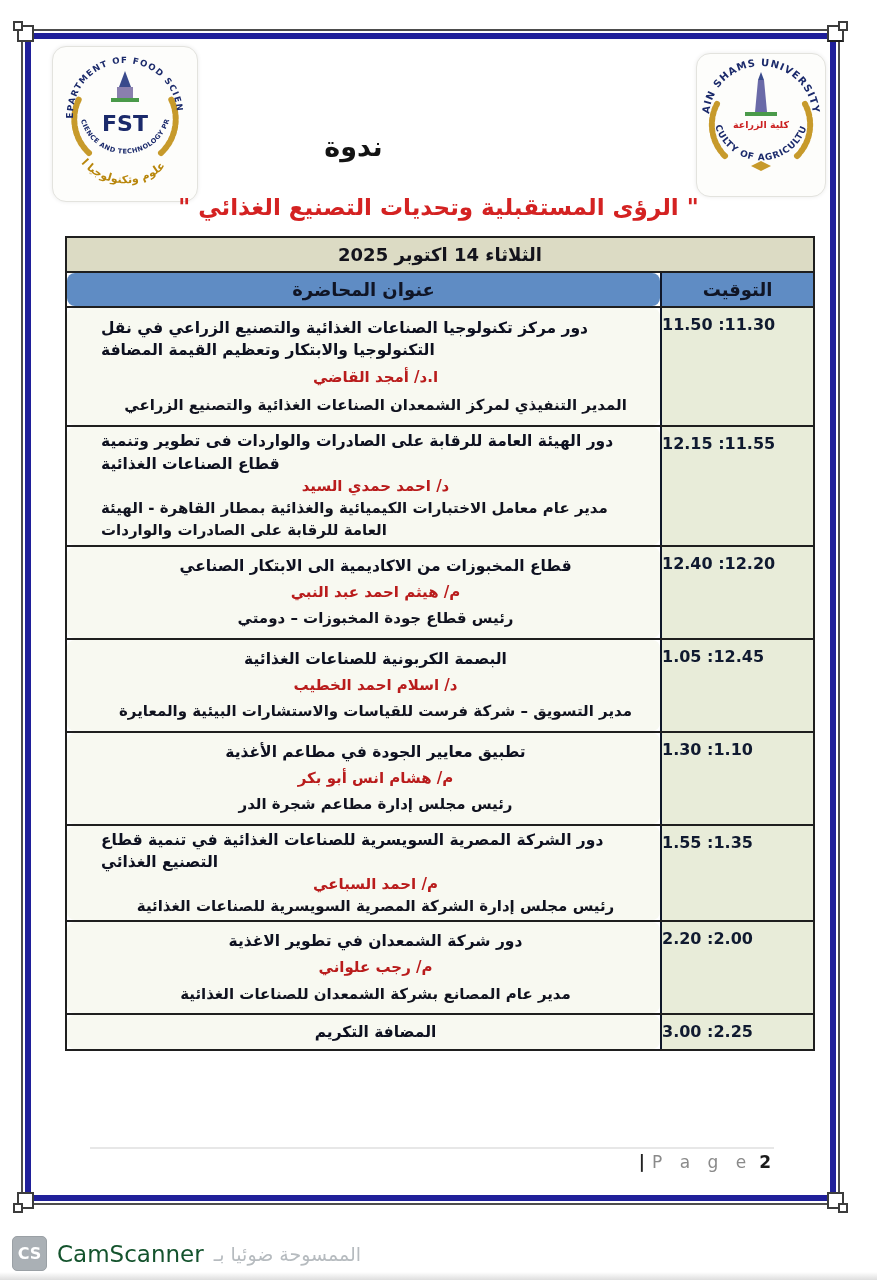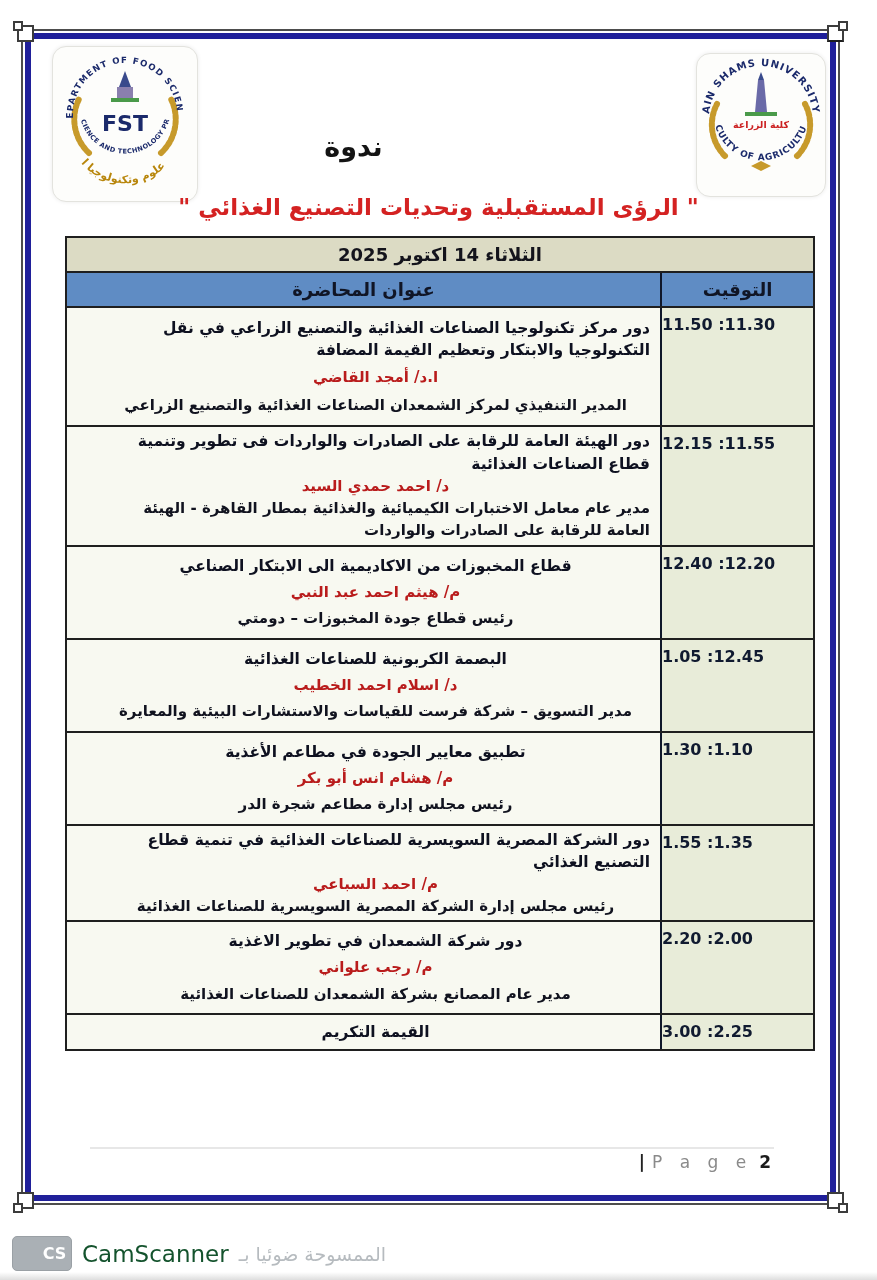--- a/index.html
+++ b/index.html
@@ -55,22 +55,23 @@
   }
   .date-row{
     background:#dcdbc4;border-bottom:2px solid #1f1f1f;
     height:33px;display:flex;align-items:center;justify-content:center;
     direction:rtl;font-size:18px;font-weight:bold;color:#14141c;
   }
   .tr{display:flex;border-bottom:2px solid #1f1f1f;}
   .tr:last-child{border-bottom:none;}
   .cell-title{
     flex:1;display:flex;flex-direction:column;justify-content:space-evenly;align-items:center;
-    direction:rtl;text-align:right;padding:3px 10px;box-sizing:border-box;
+    direction:rtl;text-align:left;padding:3px 10px;box-sizing:border-box;
     background:#f8f9f1;
+    border-radius:8px;
   }
   .cell-time{
     width:153px;flex:0 0 153px;border-left:2px solid #0f172a;box-sizing:border-box;
     background:#e8ecd9;padding-top:7px;
     direction:ltr;font-size:16px;font-weight:bold;color:#101a30;
   }
   .header-row .cell-title,.header-row .cell-time{
     background:#5f8cc4;height:33px;padding:0;display:flex;align-items:center;justify-content:center;
     font-size:18px;font-weight:bold;color:#101525;
   }
@@ -96,21 +97,21 @@
   .footer-page .pnum{color:#1c1c1c;font-weight:bold;letter-spacing:0;}
 
   
   .watermark{
     position:absolute;left:12px;top:1236px;display:flex;align-items:center;gap:10px;
     color:#b6bbbf;
   }
   .cs-badge{
     width:33px;height:33px;border-radius:5px;background:#aab0b5;border:1px solid #9aa0a5;
     display:flex;align-items:center;justify-content:center;
-    color:#ffffff;font-weight:bold;font-size:16px;letter-spacing:0;padding-left:25px;
+    color:#ffffff;font-weight:bold;font-size:16px;letter-spacing:0;
   }
   .cs-brand{font-size:23px;color:#14532d;}
   .cs-arabic{font-size:19px;color:#b6bbbf;direction:rtl;}
 
   .bottom-edge{
     position:absolute;left:0;bottom:0;width:877px;height:8px;
     background:linear-gradient(#ffffff,#dedede);
   }
 </style>
 </head>
@@ -240,21 +241,21 @@
     <div class="cell-title">
       <div class="t-line t-title">دور شركة الشمعدان في تطوير الاغذية</div>
       <div class="t-line t-speaker">م/ رجب علواني</div>
       <div class="t-line t-role">مدير عام المصانع بشركة الشمعدان للصناعات الغذائية</div>
     </div>
     <div class="cell-time">2.20 :2.00</div>
   </div>
 
   <div class="tr r-short">
     <div class="cell-title">
-      <div class="t-line t-title">القيمة التكريم</div>
+      <div class="t-line t-title">المضافة التكريم</div>
     </div>
     <div class="cell-time">3.00 :2.25</div>
   </div>
 
 </div>
 
 <div class="footer-rule"></div>
 <div class="footer-page">
   <span class="pipe">|</span>
   <span class="plabel">P a g e</span>

